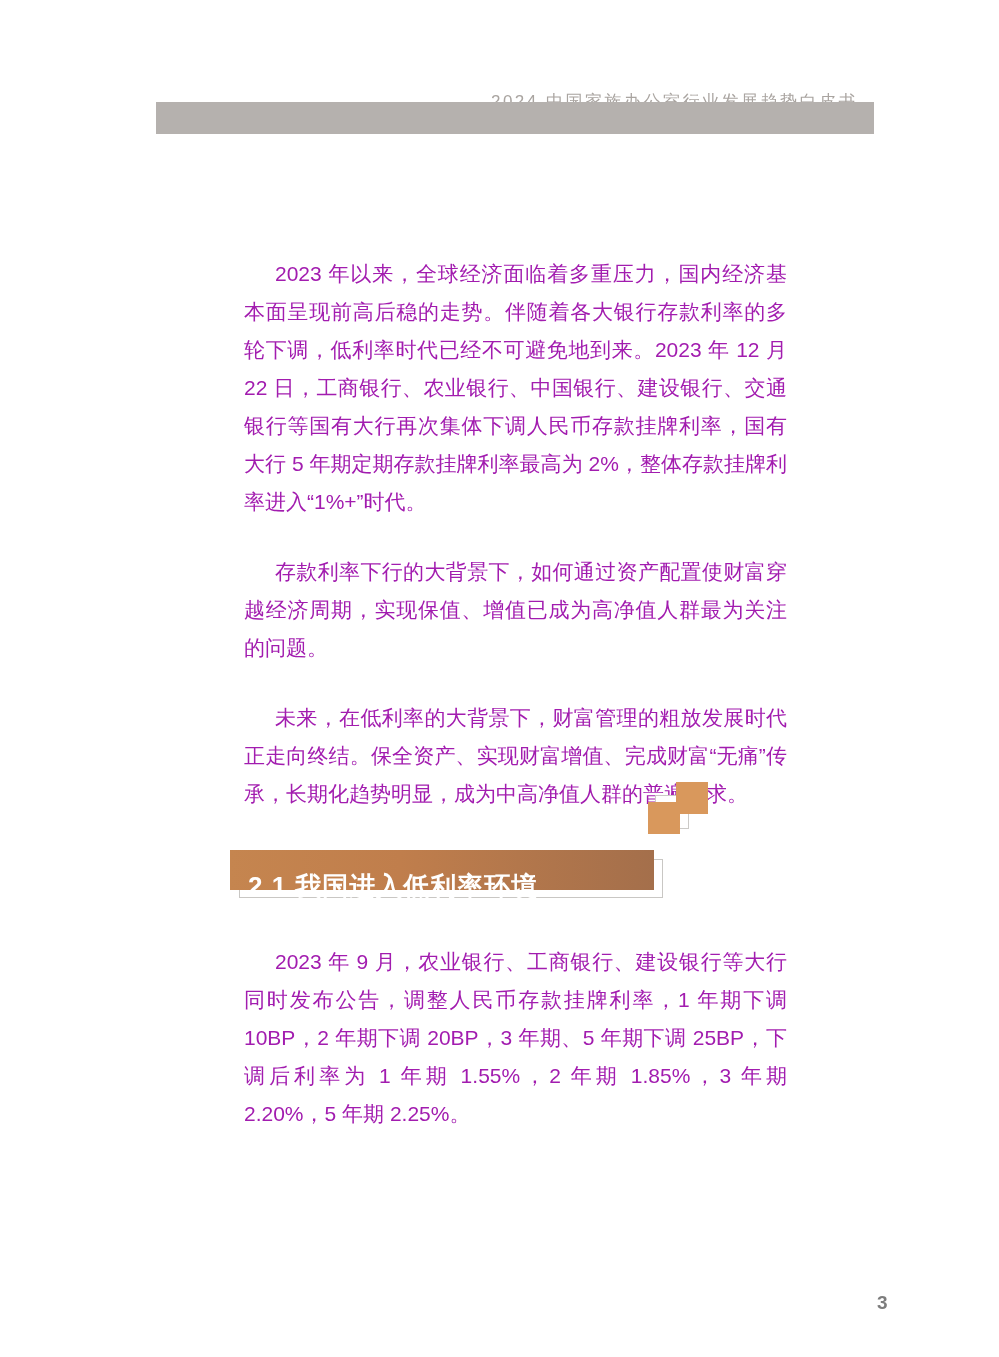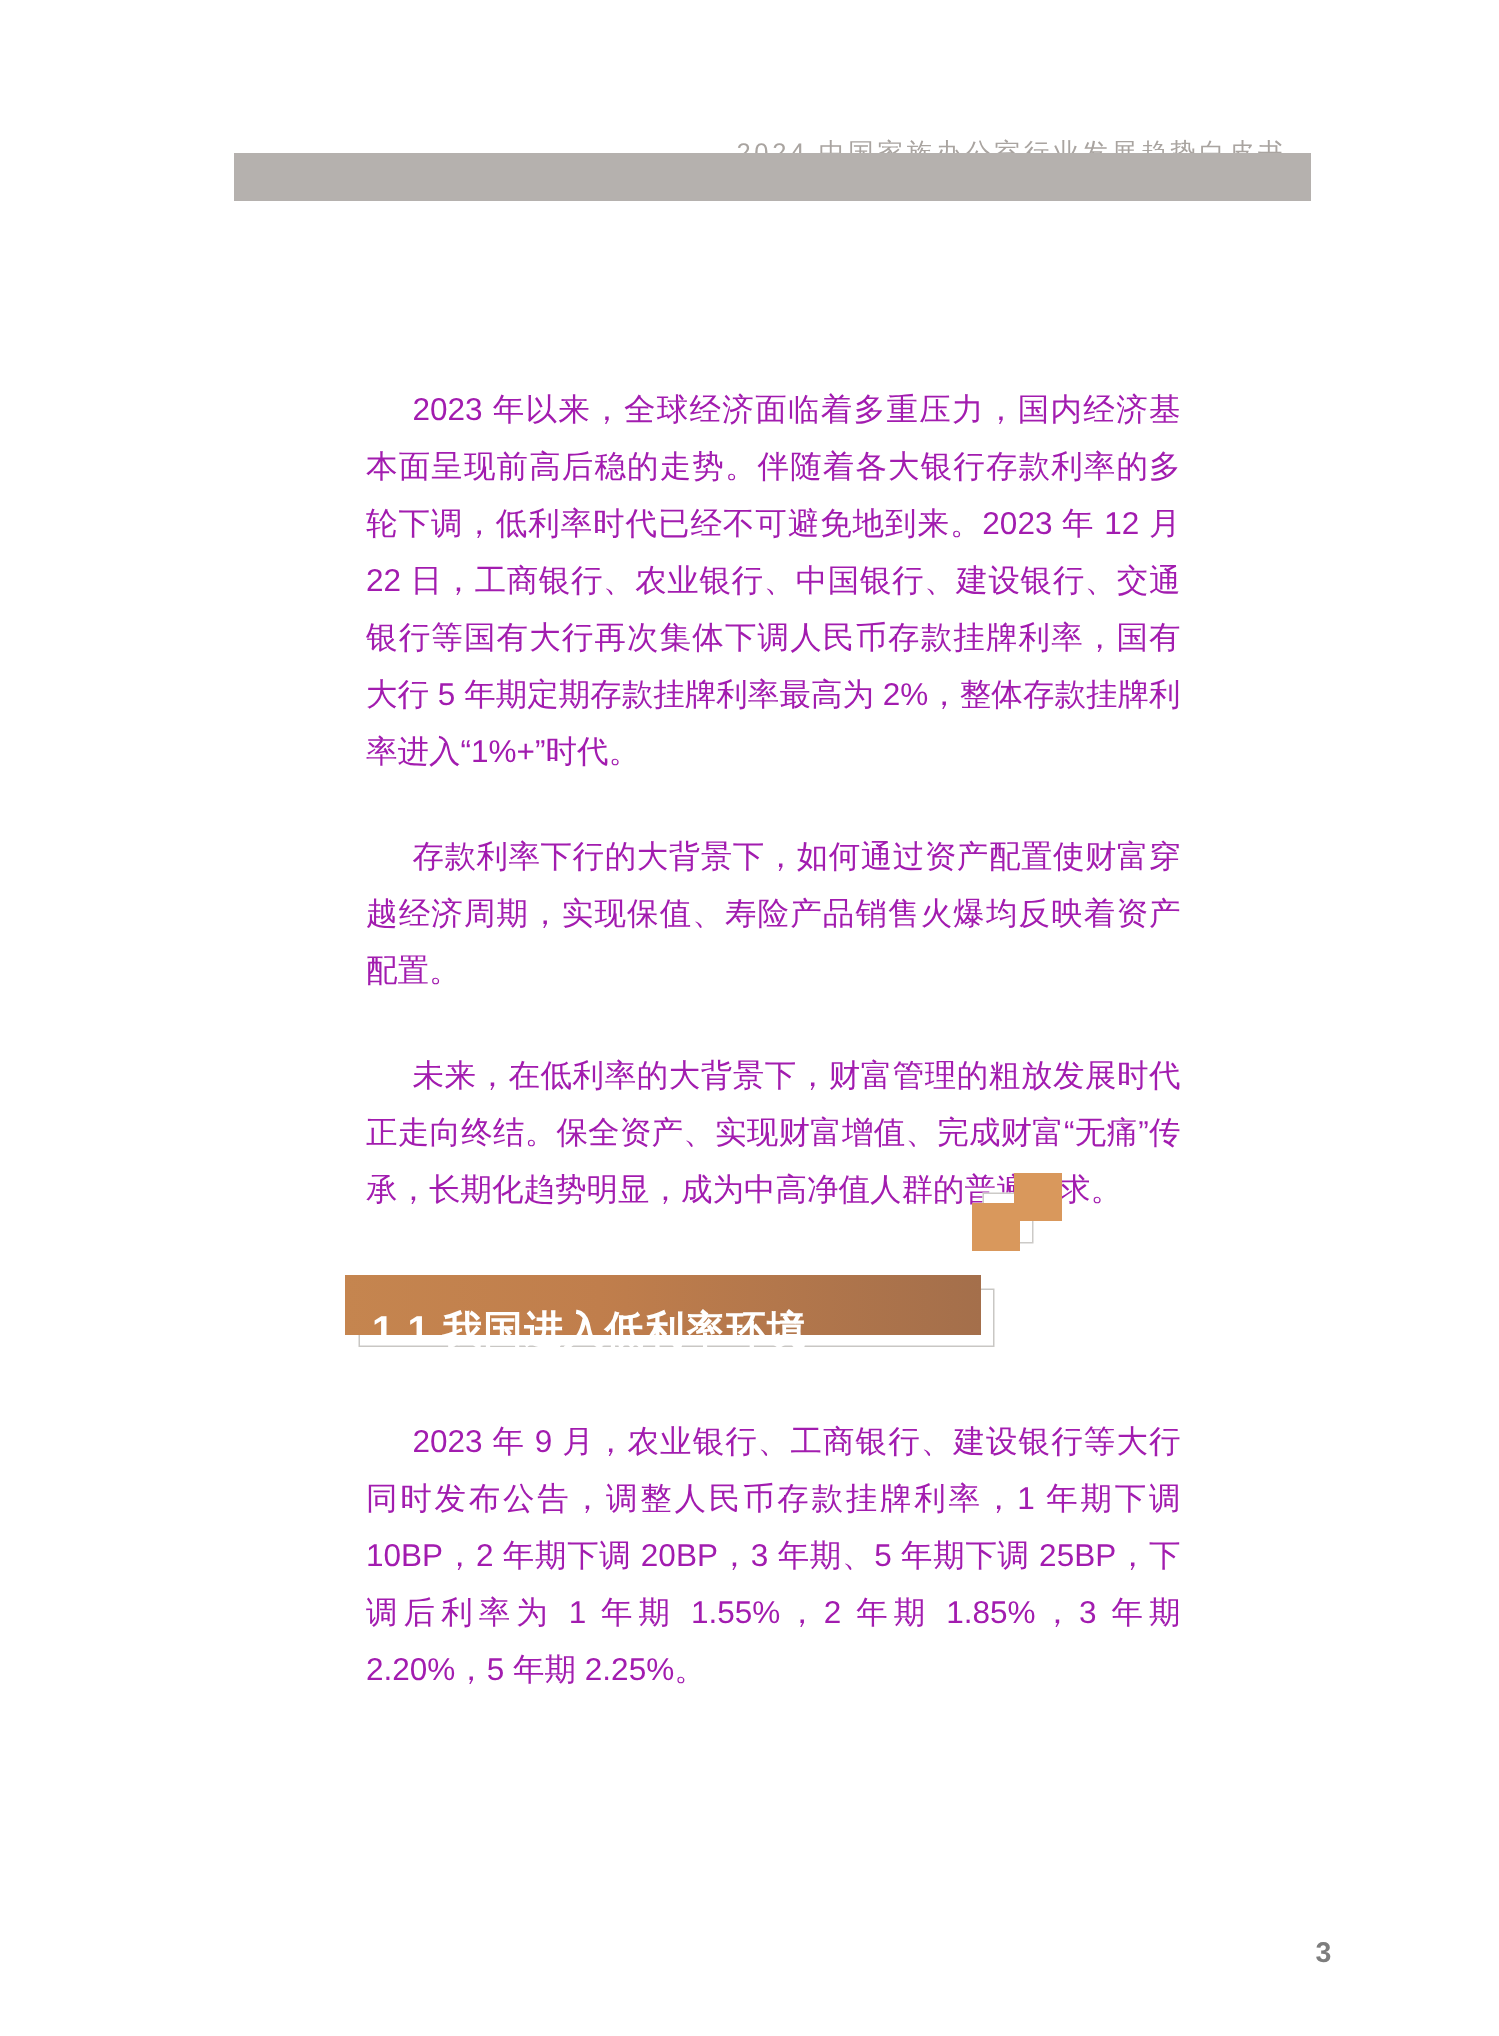--- a/index.html
+++ b/index.html
@@ -74,26 +74,26 @@
 <body>
 
 <div class="page">
 
   <div class="header-title">2024 中国家族办公室行业发展趋势白皮书</div>
   <div class="header-rule"></div>
 
   <div class="content">
 
     <p class="para">2023 年以来，全球经济面临着多重压力，国内经济基本面呈现前高后稳的走势。伴随着各大银行存款利率的多轮下调，低利率时代已经不可避免地到来。2023 年 12 月 22 日，工商银行、农业银行、中国银行、建设银行、交通银行等国有大行再次集体下调人民币存款挂牌利率，国有大行 5 年期定期存款挂牌利率最高为 2%，整体存款挂牌利率进入“1%+”时代。</p>
-    <p class="para">存款利率下行的大背景下，如何通过资产配置使财富穿越经济周期，实现保值、寿险产品销售火爆均反映着资产配置。</p>
+    <p class="para">存款利率下行的大背景下，如何通过资产配置使财富穿越经济周期，实现保值、增值已成为高净值人群最为关注的问题。</p>
     <p class="para">未来，在低利率的大背景下，财富管理的粗放发展时代正走向终结。保全资产、实现财富增值、完成财富“无痛”传承，长期化趋势明显，成为中高净值人群的普遍诉求。</p>
 
     <div class="banner-wrap">
       <div class="banner-frame"></div>
-      <div class="banner">1.1 我国进入低利率环境</div>
+      <div class="banner">2.1 我国进入低利率环境</div>
     </div>
 
     <p class="para">2023 年 9 月，农业银行、工商银行、建设银行等大行同时发布公告，调整人民币存款挂牌利率，1 年期下调 10BP，2 年期下调 20BP，3 年期、5 年期下调 25BP，下调后利率为 1 年期 1.55%，2 年期 1.85%，3 年期 2.20%，5 年期 2.25%。</p>
 
   </div>
 
   <div class="decor-square-outline"></div>
   <div class="decor-square-large"></div>
   <div class="decor-square-small"></div>
 

